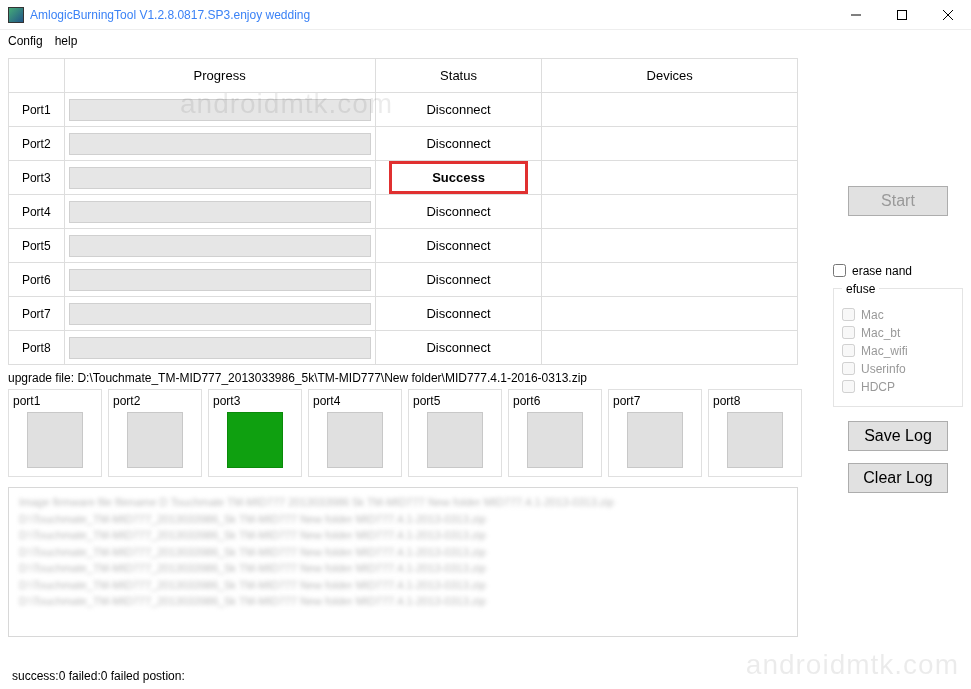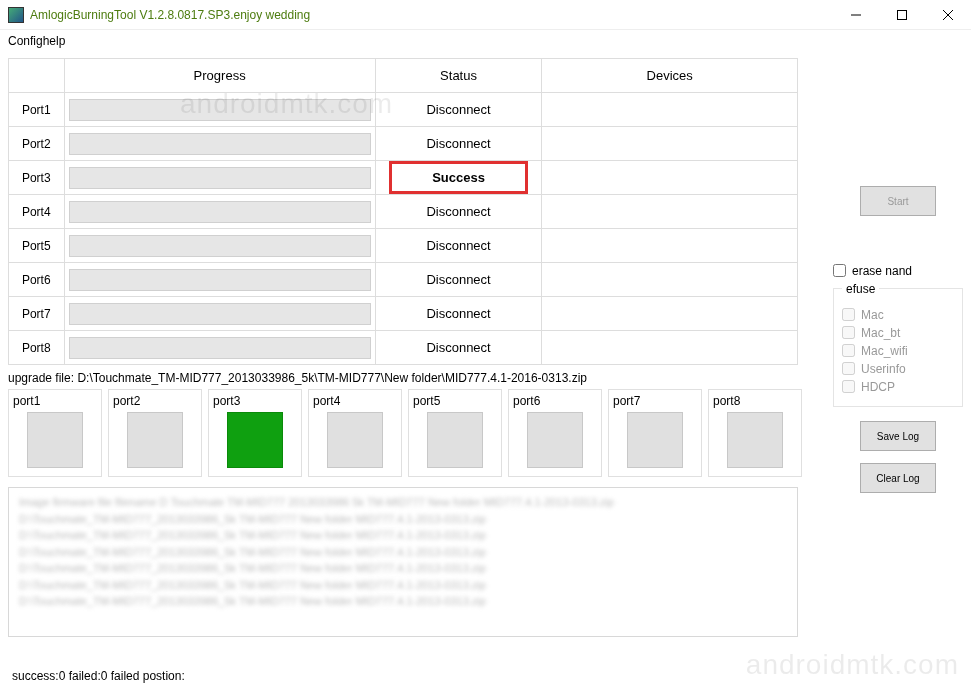--- a/index.html
+++ b/index.html
@@ -20,34 +20,35 @@
   padding: 0 0 0 8px;
   background: #fff;
   border-bottom: 1px solid #eee;
 }
 .titlebar .app-icon {
   width: 16px; height: 16px;
   background: linear-gradient(135deg, #4a7 0%, #258 100%);
   margin-right: 6px;
   border: 1px solid #333;
 }
-.titlebar .title-text { font-size: 12px; color: #4d7c0f; }
+.titlebar .title-text { font-size: 12px; color: #3b82f6; }
 .titlebar .win-controls { margin-left: auto; display: flex; }
 .titlebar .win-btn {
   width: 46px; height: 30px;
   display: flex; align-items: center; justify-content: center;
   font-family: "Segoe MDL2 Assets", sans-serif;
   font-size: 10px;
 }
 .titlebar .win-btn svg { width: 10px; height: 10px; }
 .menubar {
   height: 22px;
   display: flex;
   align-items: center;
   padding: 0 8px;
+  gap: 12px;
 }
 .menubar span { font-size: 12px; color: #000; cursor: default; }
 .main-area {
   display: flex;
   padding: 6px 8px 0 8px;
   gap: 10px;
 }
 .left-col { flex: 1; }
 .right-col { width: 130px; display: flex; flex-direction: column; }
 .ports-table {
@@ -118,23 +119,23 @@
 .status-bar {
   position: absolute;
   bottom: 6px; left: 12px;
   font-size: 12px;
 }
 .right-col .btn {
   background: #e1e1e1;
   border: 1px solid #adadad;
   height: 30px;
   display: flex; align-items: center; justify-content: center;
-  font-size: 10px;
+  font-size: 16px;
   margin-bottom: 12px;
-  width: 76px;
+  width: 100px;
   margin-left: auto;
   margin-right: auto;
 }
 .right-col .btn.disabled { color: #999; }
 .right-col .chk-row {
   display: flex; align-items: flex-start; gap: 6px;
   font-size: 12px;
   margin: 4px 0;
   color: #000;
 }

